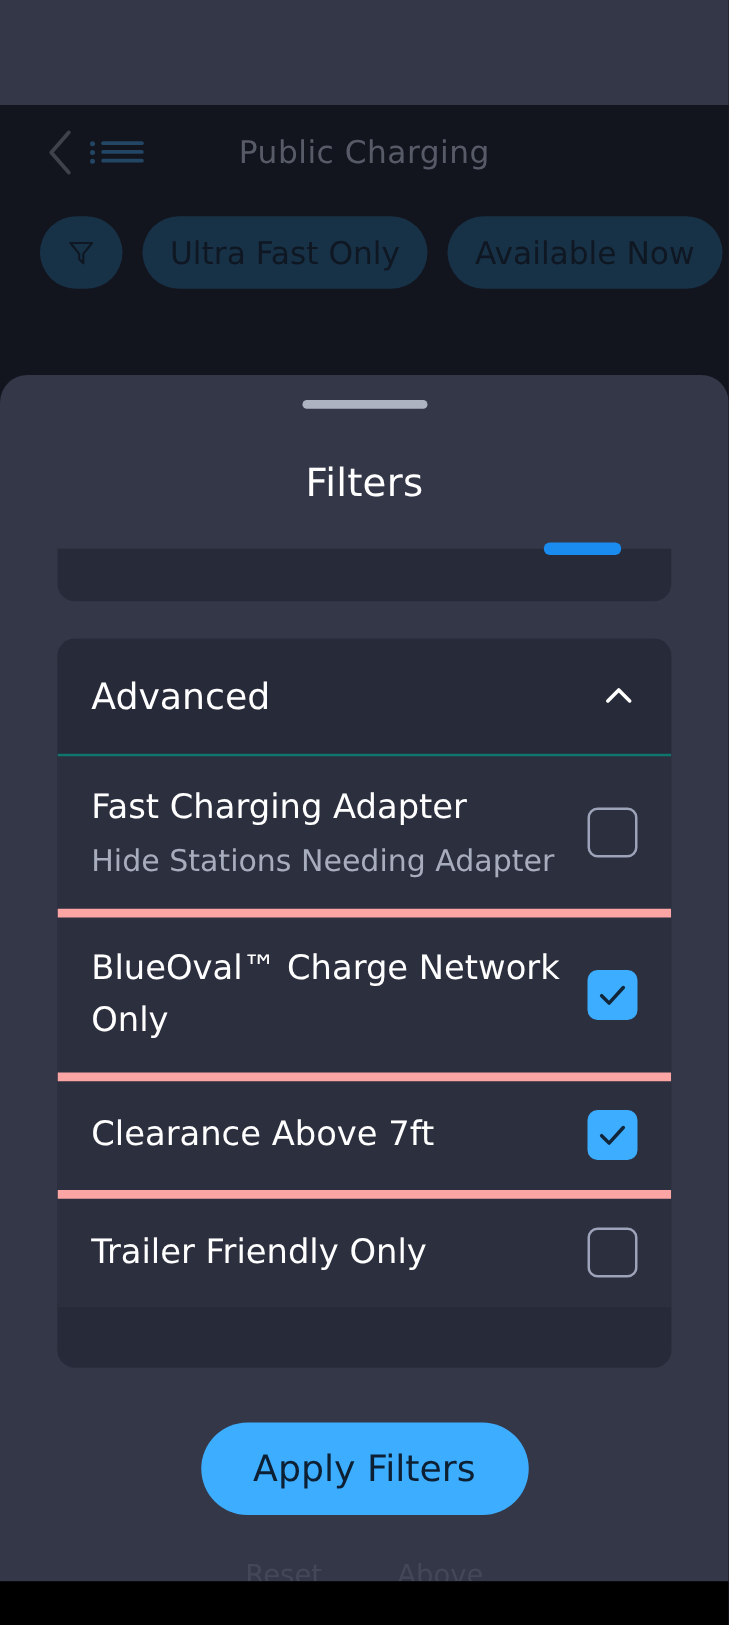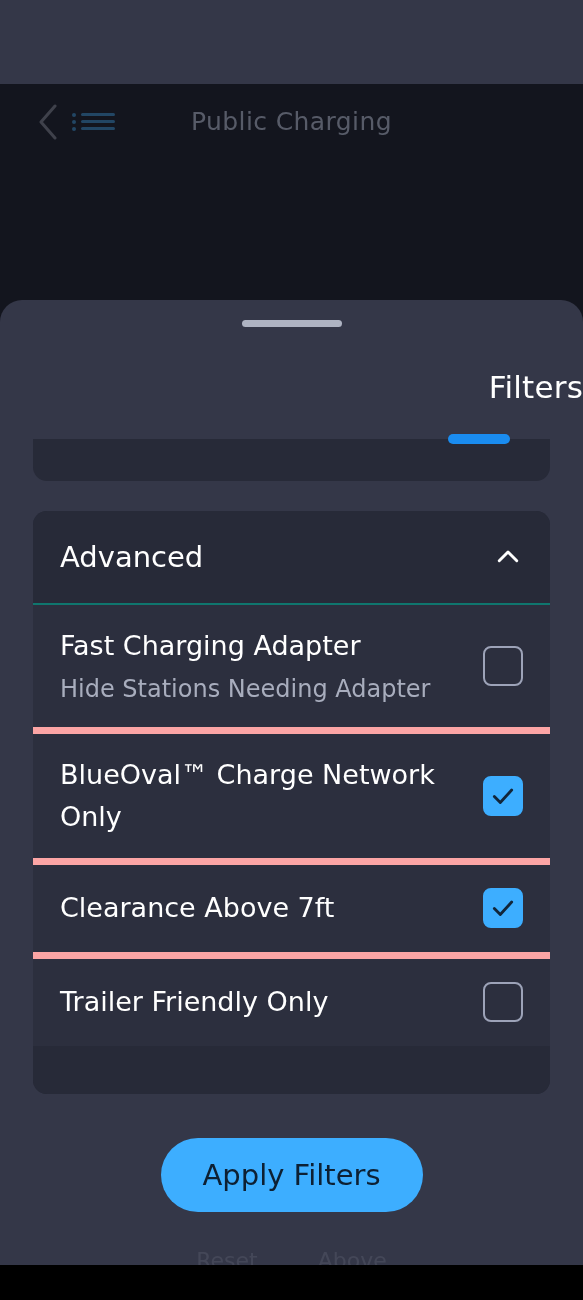--- a/index.html
+++ b/index.html
@@ -71,25 +71,25 @@
   
   .sheet {
     position:absolute; left:0; top:300px; width:583px; height:965px;
     background:#343748;
     border-radius:22px 22px 0 0;
     display:flex; flex-direction:column;
   }
   .grab-wrap { display:flex; justify-content:center; padding-top:20px; }
   .grab { width:100px; height:7px; border-radius:4px; background:#aeb3c2; }
   .sheet-title {
-    text-align:right; color:#ffffff;
+    text-align:center; color:#ffffff;
     font-size:31px; margin-top:42px; letter-spacing:.2px;
   }
 
-  .sheet-body { flex:1; position:relative; overflow:hidden; padding:0 33px; }
+  .sheet-body { flex:1; position:relative; overflow:hidden; padding:0 46px; }
 
   
   .card-peek {
     margin-top:34px; height:42px;
     background:#272a38; border-radius:0 0 14px 14px;
     position:relative;
   }
   .peek-toggle {
     position:absolute; right:40px; top:-5px;
     width:62px; height:10px; border-radius:8px;
@@ -175,20 +175,29 @@
             </div>
           <div class="list-icon-row">
               <span class="list-dot"></span>
               <span class="list-line"></span>
             </div>
         </div>
       </div>
     </div>
 
 
+    <div class="chips">
+      <div class="chip chip-icon">
+        <svg width="26" height="26" viewBox="0 0 24 24">
+          <polygon points="4,5 20,5 13.5,13 13.5,20 10.5,17 10.5,13" fill="none" stroke="#0e1a27" stroke-width="1.6" stroke-linejoin="round"></polygon>
+        </svg>
+      </div>
+      <div class="chip">Ultra Fast Only</div>
+      <div class="chip">Available Now</div>
+    </div>
 
   </div>
 
   <div class="dim"></div>
 
   <div class="sheet">
 
     <div class="grab-wrap">
       <div class="grab"></div>
     </div>

